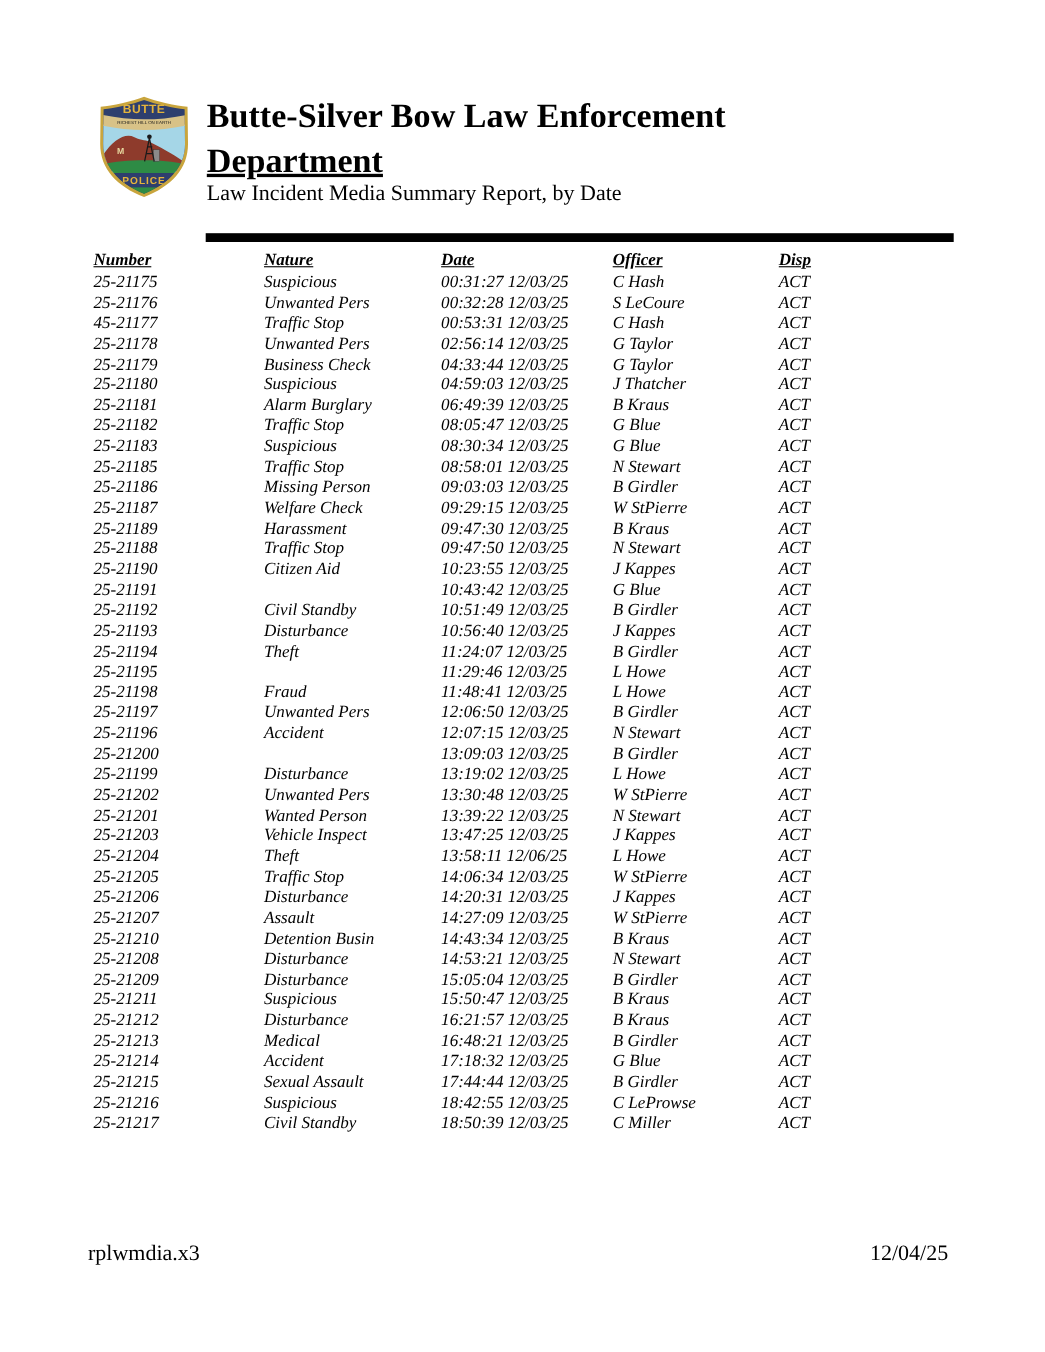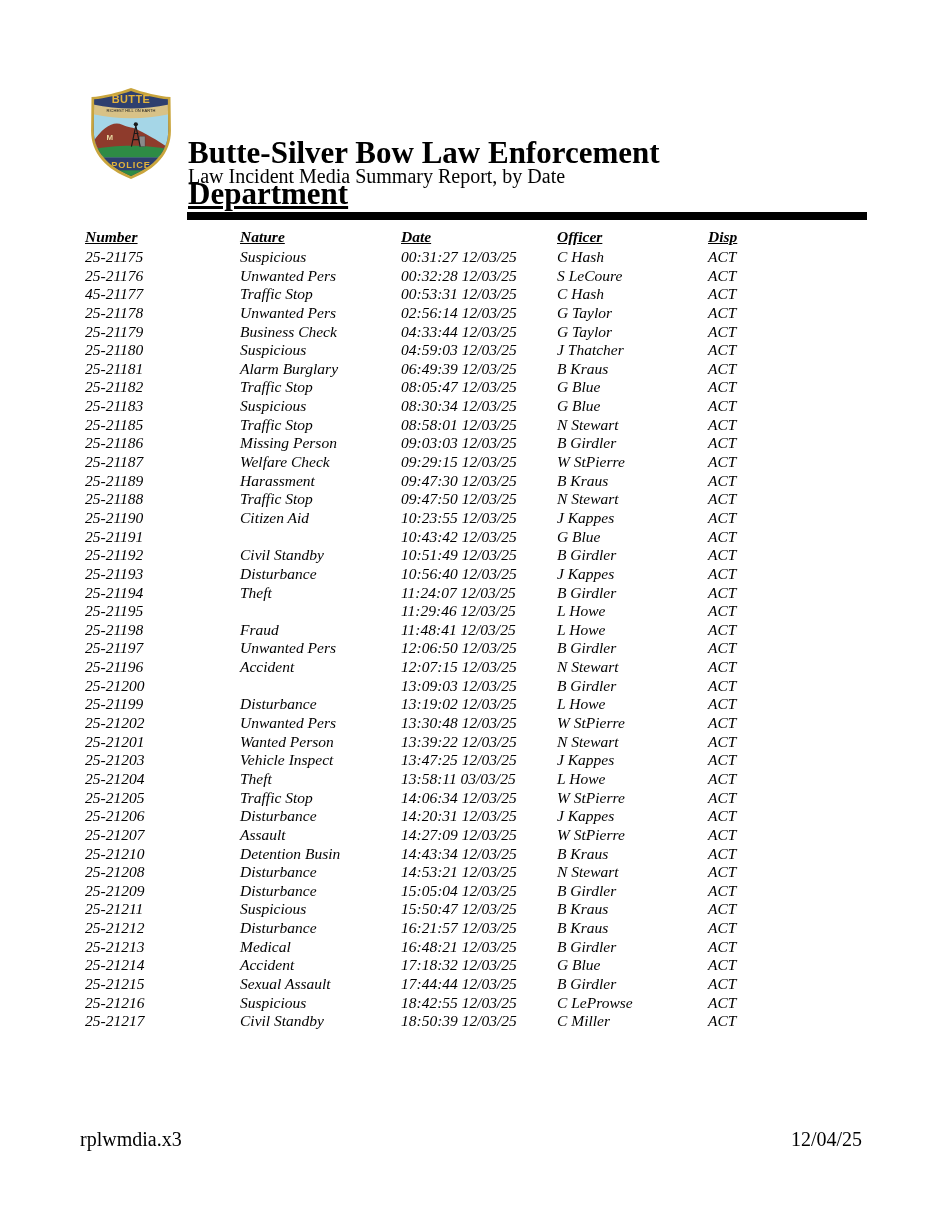--- a/index.html
+++ b/index.html
@@ -9,21 +9,21 @@
     height: 1229px;
     background: #ffffff;
     color: #000000;
     font-family: "Liberation Serif", serif;
     overflow: hidden;
   }
   .abs { position: absolute; white-space: nowrap; }
 
   .badge { left: 86px; top: 87px; width: 90px; height: 93px; }
 
-  .title-line { left: 188px; font-size: 31px; font-weight: bold; line-height: 1.1; margin-top: 48px; }
+  .title-line { left: 188px; font-size: 31px; font-weight: bold; line-height: 1.1; }
   .title-1 { top: 88px; }
   .title-2 { top: 129px; text-decoration: underline; }
   .subtitle { left: 188px; top: 165px; font-size: 20px; }
 
   .rule { left: 187px; top: 212px; width: 680px; height: 8px; background: #000000; }
 
   .table-wrap { left: 85px; top: 228px; width: 720px; }
   .trow { position: relative; height: 18.65px; font-size: 15.5px; font-style: italic; }
   .thead-row { font-weight: bold; height: 20px; }
   .thead-row .cell { text-decoration: underline; }
@@ -273,21 +273,21 @@
         <div class="trow">
           <span class="cell cell-number">25-21203</span>
           <span class="cell cell-nature">Vehicle Inspect</span>
           <span class="cell cell-date">13:47:25 12/03/25</span>
           <span class="cell cell-officer">J Kappes</span>
           <span class="cell cell-disp">ACT</span>
         </div>
         <div class="trow">
           <span class="cell cell-number">25-21204</span>
           <span class="cell cell-nature">Theft</span>
-          <span class="cell cell-date">13:58:11 03/03/25</span>
+          <span class="cell cell-date">13:58:11 12/06/25</span>
           <span class="cell cell-officer">L Howe</span>
           <span class="cell cell-disp">ACT</span>
         </div>
         <div class="trow">
           <span class="cell cell-number">25-21205</span>
           <span class="cell cell-nature">Traffic Stop</span>
           <span class="cell cell-date">14:06:34 12/03/25</span>
           <span class="cell cell-officer">W StPierre</span>
           <span class="cell cell-disp">ACT</span>
         </div>

